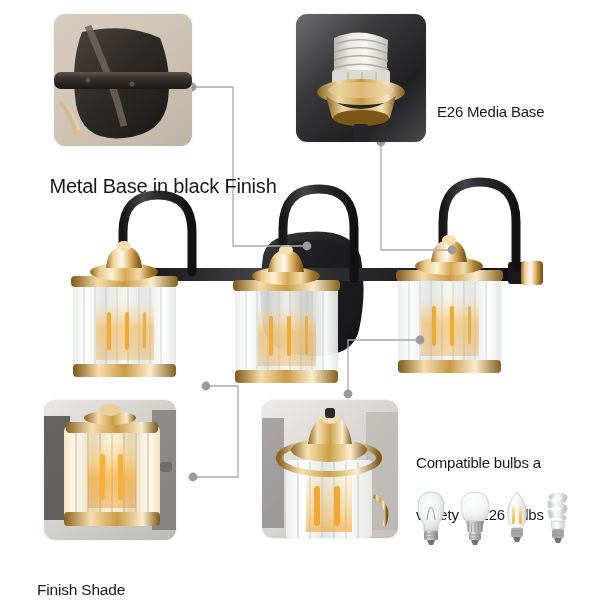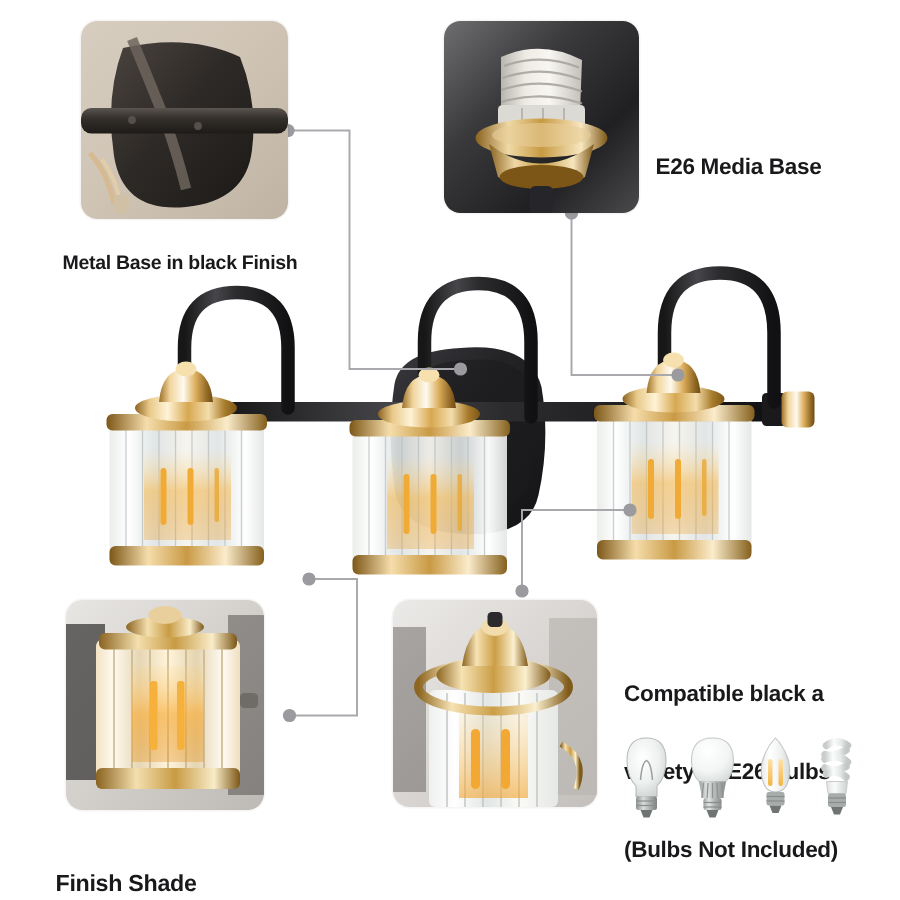--- a/index.html
+++ b/index.html
@@ -17,21 +17,21 @@
     border-radius:11px;
     overflow:hidden;
     box-shadow:0 0 0 1px rgba(0,0,0,0.04);
   }
   .ph-inner{position:absolute;inset:0;}
 
   
   .label{
     position:absolute;
     color:#19191b;
-    font-weight:bold;
+    font-weight:normal;
     letter-spacing:-0.2px;
     line-height:1.16;
     white-space:pre;
   }
 
   
   .conn{position:absolute;left:0;top:0;width:600px;height:600px;pointer-events:none;}
 
   
   .bulbrow{position:absolute;display:flex;align-items:flex-end;}
@@ -395,37 +395,36 @@
       <ellipse cx="67" cy="58" rx="50" ry="16" fill="none" stroke="url(#stGold)" stroke-width="6"></ellipse>
       <ellipse cx="67" cy="50" rx="38" ry="12" fill="url(#stGold)"></ellipse>
 
       <path d="M46 44 q4 -28 22 -28 q18 0 22 28 z" fill="url(#stGold)"></path>
       <ellipse cx="68" cy="18" rx="9" ry="6" fill="#f3dcac"></ellipse>
       <rect x="63" y="8" width="10" height="10" rx="3" fill="#2b2b2d"></rect>
       <path d="M112 96 q18 10 10 30" stroke="url(#stGold)" stroke-width="4" fill="none"></path>
     </svg>
   </div>
 
-  <div class="label" style="left:28px;top:152px;font-size:13px;">
+  <div class="label" style="left:28px;top:152px;font-size:20px;">
     <span>Metal Base in black Finish</span>
   </div>
 
   <div class="label" style="left:437px;top:68px;font-size:15px;">
     <div>E26 Media Base</div>
   </div>
 
   <div class="label" style="left:37px;top:545px;font-size:15.5px;">
     <div>Finish Shade</div>
     
   </div>
 
   <div class="label" style="left:416px;top:419px;font-size:15px;">
-    <div>Compatible black a</div>
+    <div>Compatible bulbs a</div>
     <div>variety of E26 bulbs</div>
-    <div>(Bulbs Not Included)</div>
   </div>
 
   <div class="bulbrow" style="left:414px;top:488px;width:160px;height:60px;justify-content:space-between;">
 
     <svg class="bulb" width="34" height="58" viewBox="0 0 34 58">
       <defs>
         <radialGradient id="incG" cx="0.4" cy="0.35" r="0.75">
           <stop offset="0" stop-color="#ffffff"></stop>
           <stop offset="0.55" stop-color="#eef1f0"></stop>
           <stop offset="1" stop-color="#c9cfcd"></stop>

